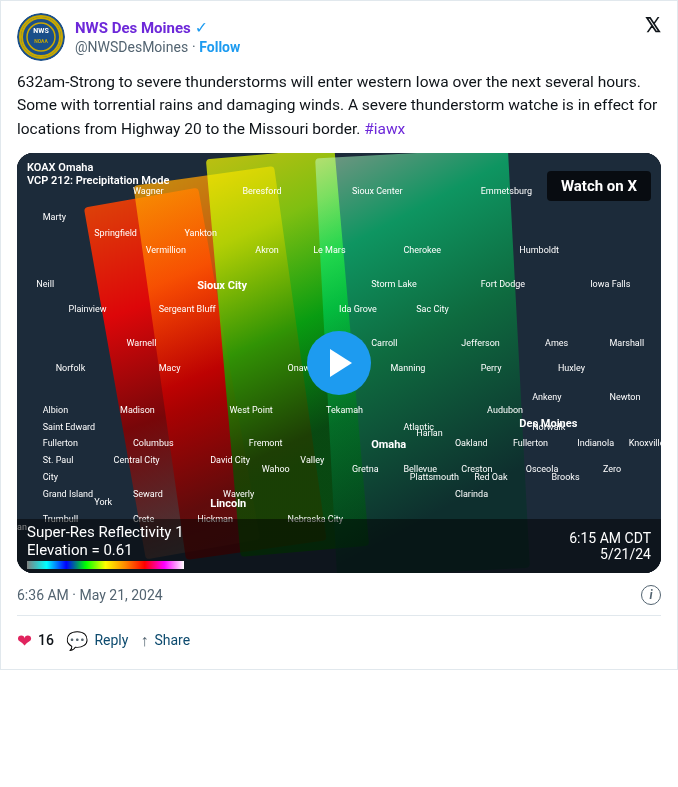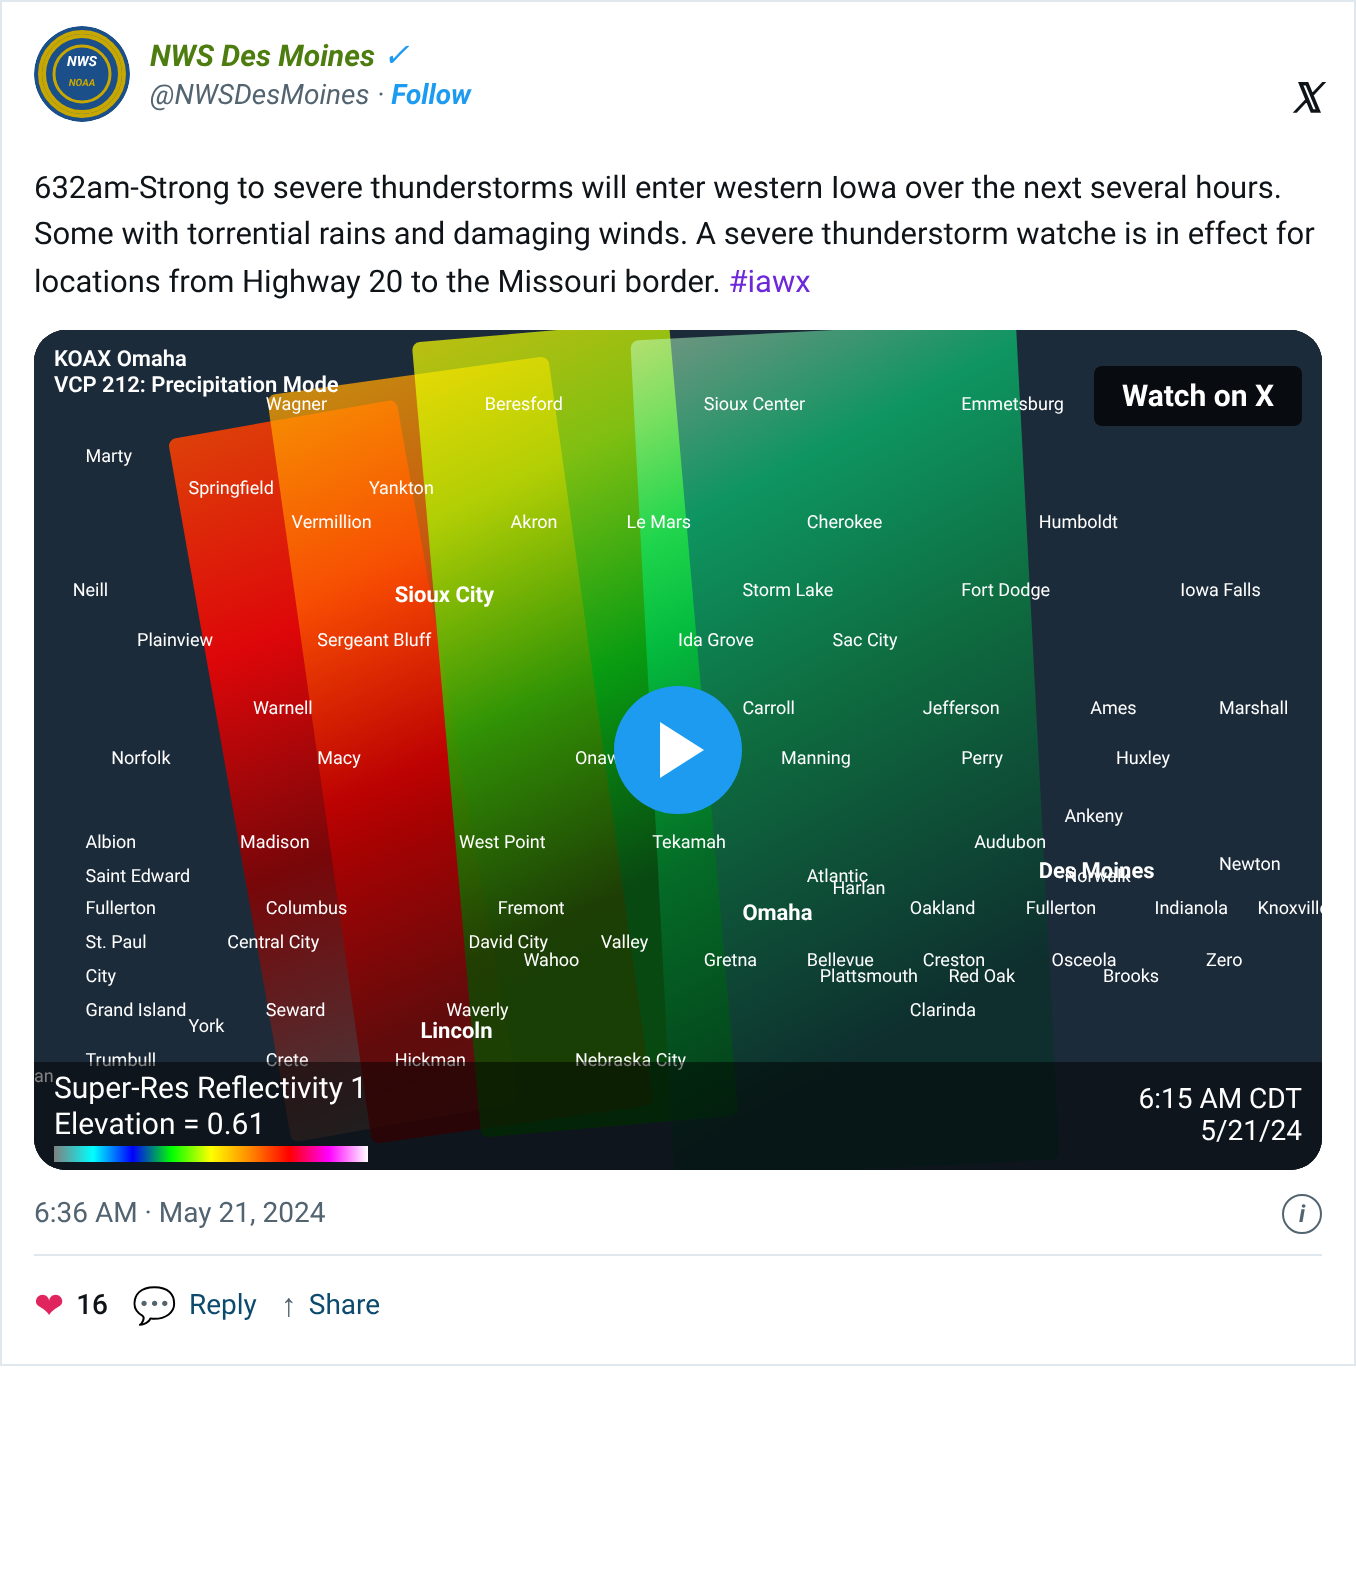--- a/index.html
+++ b/index.html
@@ -10,24 +10,23 @@
       min-height: 787px;
     }
     .tweet-container {
       padding: 12px 16px 0 16px;
       border: 1px solid #e1e8ed;
       background: #fff;
       width: 678px;
     }
     .tweet-header {
       display: flex;
-      align-items: flex-end;
+      align-items: flex-start;
       justify-content: space-between;
-      margin-bottom: 22px;
-      font-style: italic;
+      margin-bottom: 10px;
     }
     .tweet-header-left {
       display: flex;
       align-items: center;
       gap: 10px;
     }
     .avatar {
       width: 48px;
       height: 48px;
       border-radius: 50%;
@@ -64,21 +63,21 @@
       flex-direction: column;
     }
     .user-name-row {
       display: flex;
       align-items: center;
       gap: 4px;
     }
     .user-name {
       font-weight: 700;
       font-size: 15px;
-      color: #4d7c0f;
+      color: #6d28d9;
     }
     .verified-badge {
       color: #1d9bf0;
       font-size: 16px;
     }
     .user-handle {
       font-size: 14px;
       color: #536471;
     }
     .follow-btn {
@@ -393,42 +392,42 @@
       <span class="city-label" style="top:44%;left:69%;">Jefferson</span>
       <span class="city-label" style="top:44%;left:82%;">Ames</span>
       <span class="city-label" style="top:44%;left:92%;text-align:right;">Marshall</span>
       <span class="city-label" style="top:50%;left:6%;">Norfolk</span>
       <span class="city-label" style="top:50%;left:22%;">Macy</span>
       <span class="city-label" style="top:50%;left:42%;">Onawa</span>
       <span class="city-label" style="top:50%;left:58%;">Manning</span>
       <span class="city-label" style="top:50%;left:72%;">Perry</span>
       <span class="city-label" style="top:50%;left:84%;">Huxley</span>
       <span class="city-label" style="top:57%;left:80%;">Ankeny</span>
-      <span class="city-label" style="top:57%;left:92%;margin-top:24px;">Newton</span>
+      <span class="city-label" style="top:57%;left:92%;">Newton</span>
       <span class="city-label" style="top:60%;left:4%;">Albion</span>
       <span class="city-label" style="top:60%;left:16%;">Madison</span>
       <span class="city-label" style="top:60%;left:33%;">West Point</span>
       <span class="city-label" style="top:60%;left:48%;">Tekamah</span>
       <span class="city-label" style="top:60%;left:62%;margin-top:23px;">Harlan</span>
       <span class="city-label" style="top:60%;left:73%;">Audubon</span>
       <span class="city-label bold" style="top:63%;left:78%;">Des Moines</span>
       <span class="city-label" style="top:64%;left:4%;">Saint Edward</span>
       <span class="city-label" style="top:64%;left:60%;">Atlantic</span>
       <span class="city-label" style="top:64%;left:80%;">Norwalk</span>
       <span class="city-label" style="top:68%;left:4%;">Fullerton</span>
       <span class="city-label" style="top:68%;left:18%;">Columbus</span>
       <span class="city-label" style="top:68%;left:36%;">Fremont</span>
       <span class="city-label bold" style="top:68%;left:55%;">Omaha</span>
       <span class="city-label" style="top:68%;left:68%;">Oakland</span>
       <span class="city-label" style="top:68%;left:77%;">Fullerton</span>
       <span class="city-label" style="top:68%;left:87%;">Indianola</span>
       <span class="city-label" style="top:68%;left:95%;">Knoxville</span>
       <span class="city-label" style="top:72%;left:4%;">St. Paul</span>
       <span class="city-label" style="top:72%;left:15%;">Central City</span>
-      <span class="city-label" style="top:72%;left:30%;margin-left:24px;">David City</span>
+      <span class="city-label" style="top:72%;left:30%;">David City</span>
       <span class="city-label" style="top:72%;left:44%;">Valley</span>
       <span class="city-label" style="top:74%;left:38%;">Wahoo</span>
       <span class="city-label" style="top:74%;left:52%;">Gretna</span>
       <span class="city-label" style="top:74%;left:60%;">Bellevue</span>
       <span class="city-label" style="top:74%;left:69%;">Creston</span>
       <span class="city-label" style="top:74%;left:79%;">Osceola</span>
       <span class="city-label" style="top:74%;left:91%;">Zero</span>
       <span class="city-label" style="top:76%;left:4%;">City</span>
       <span class="city-label" style="top:76%;left:61%;">Plattsmouth</span>
       <span class="city-label" style="top:76%;left:71%;">Red Oak</span>

